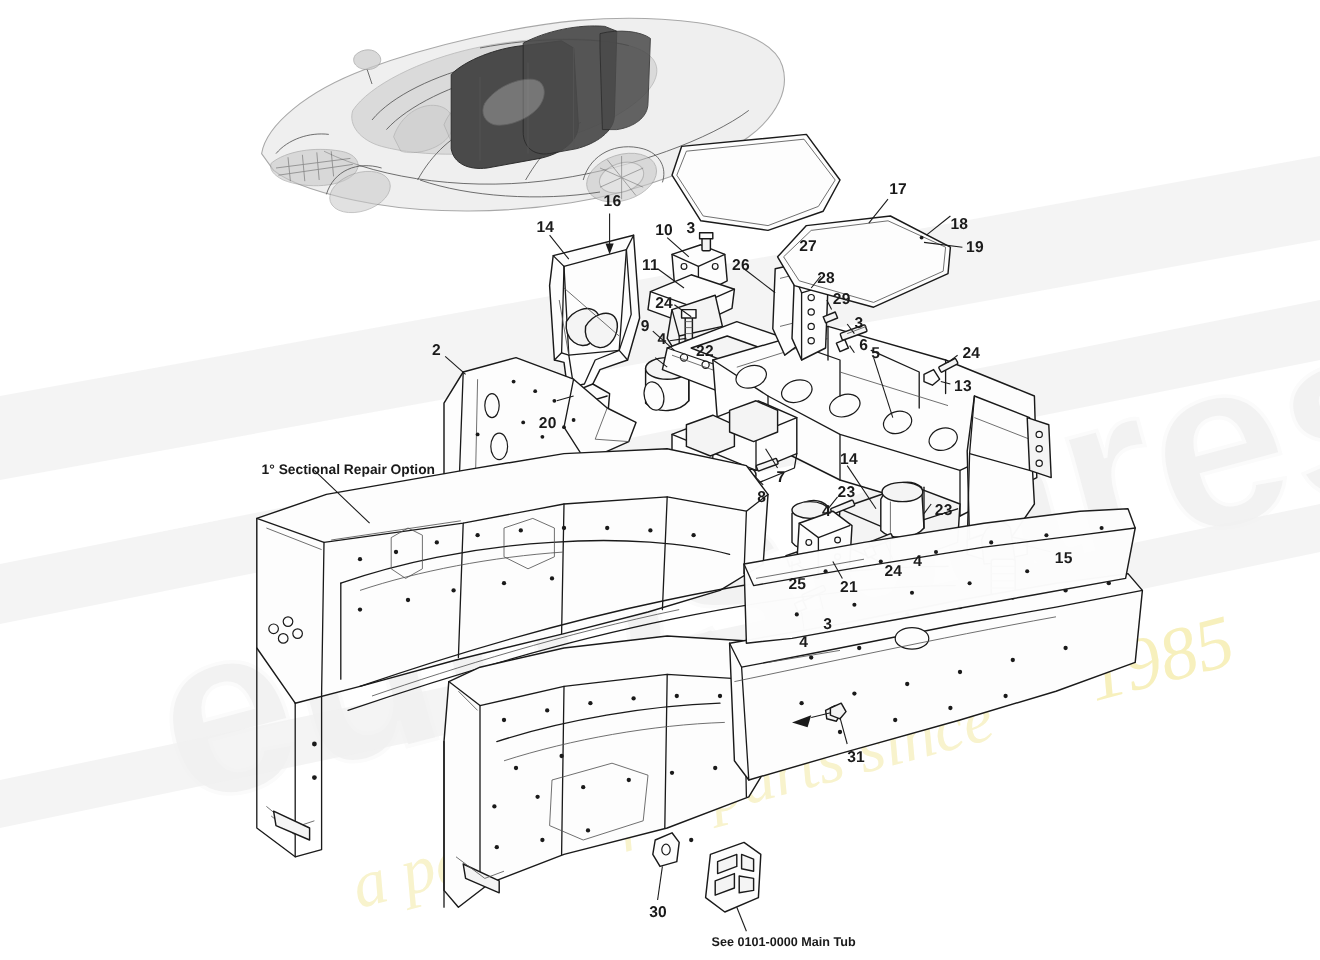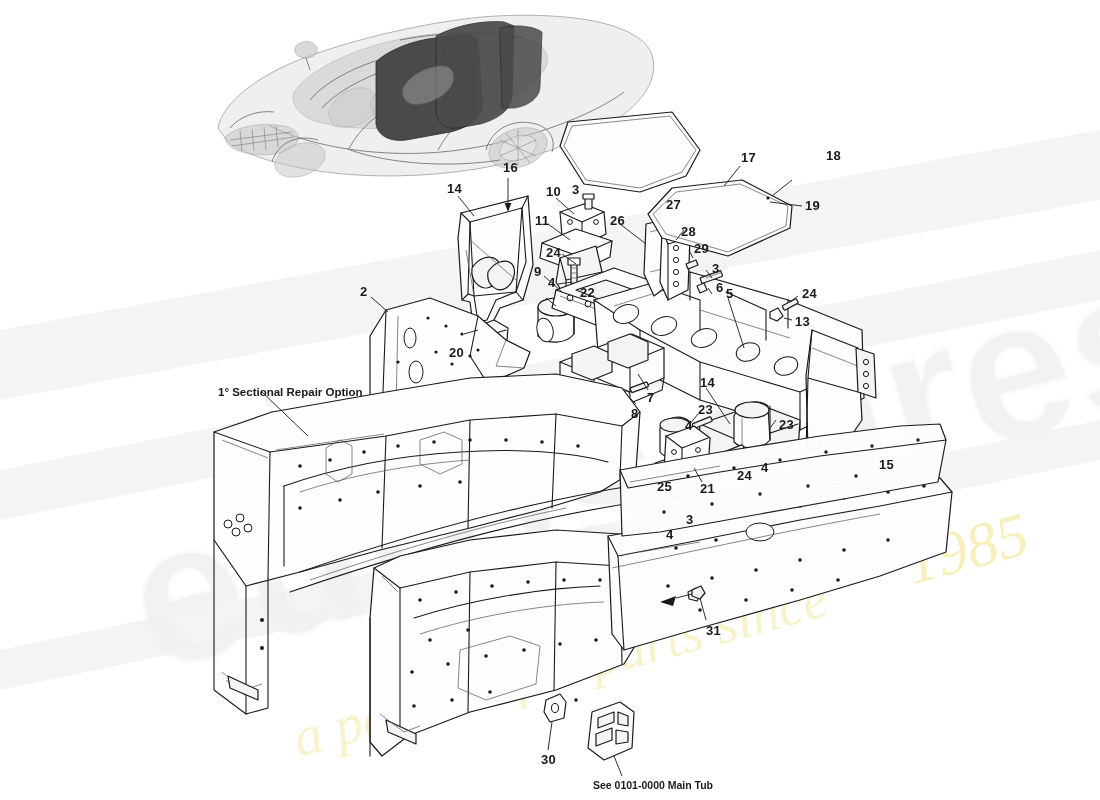--- a/index.html
+++ b/index.html
@@ -593,21 +593,21 @@
 
     <path class="lead" d="M458,196 L474,216"></path>
   </svg>
 
   <div>
     <div class="callout num" style="left:503px;top:160px;">16</div>
     <div class="callout num" style="left:447px;top:181px;">14</div>
     <div class="callout num" style="left:546px;top:184px;text-align:right;">10</div>
     <div class="callout num" style="left:572px;top:182px;">3</div>
     <div class="callout num" style="left:741px;top:150px;">17</div>
-    <div class="callout num" style="left:792px;top:148px;margin-left:34px;">18</div>
+    <div class="callout num" style="left:792px;top:179px;">18</div>
     <div class="callout num" style="left:805px;top:198px;">19</div>
     <div class="callout num" style="left:535px;top:213px;">11</div>
     <div class="callout num" style="left:610px;top:213px;">26</div>
     <div class="callout num" style="left:666px;top:197px;">27</div>
     <div class="callout num" style="left:681px;top:224px;">28</div>
     <div class="callout num" style="left:694px;top:241px;">29</div>
     <div class="callout num" style="left:546px;top:245px;">24</div>
     <div class="callout num" style="left:534px;top:264px;">9</div>
     <div class="callout num" style="left:548px;top:275px;">4</div>
     <div class="callout num" style="left:712px;top:261px;">3</div>

